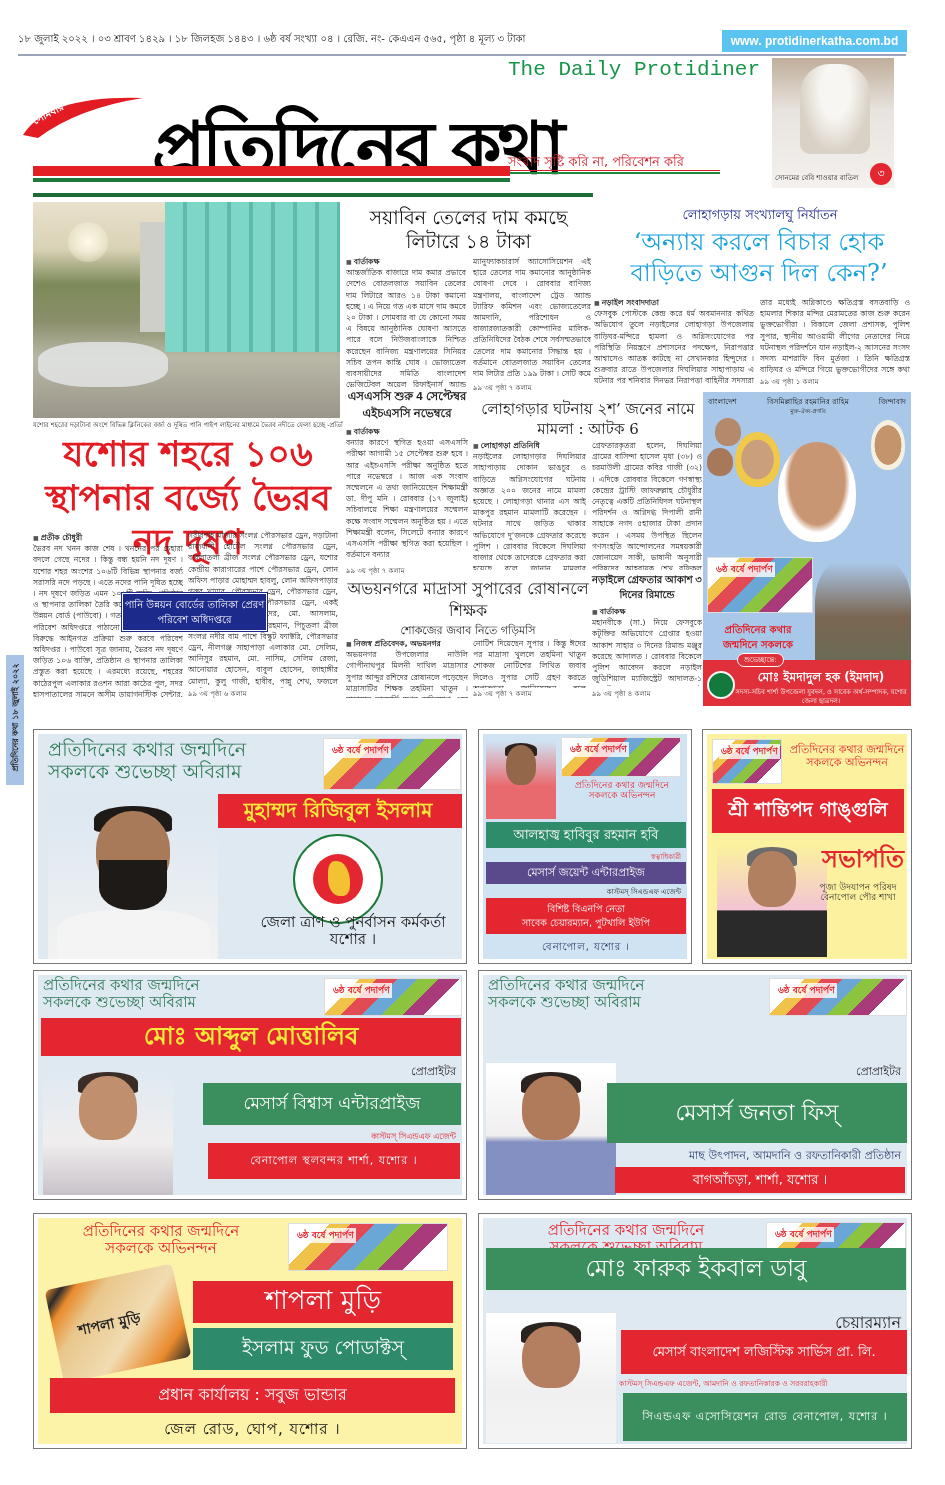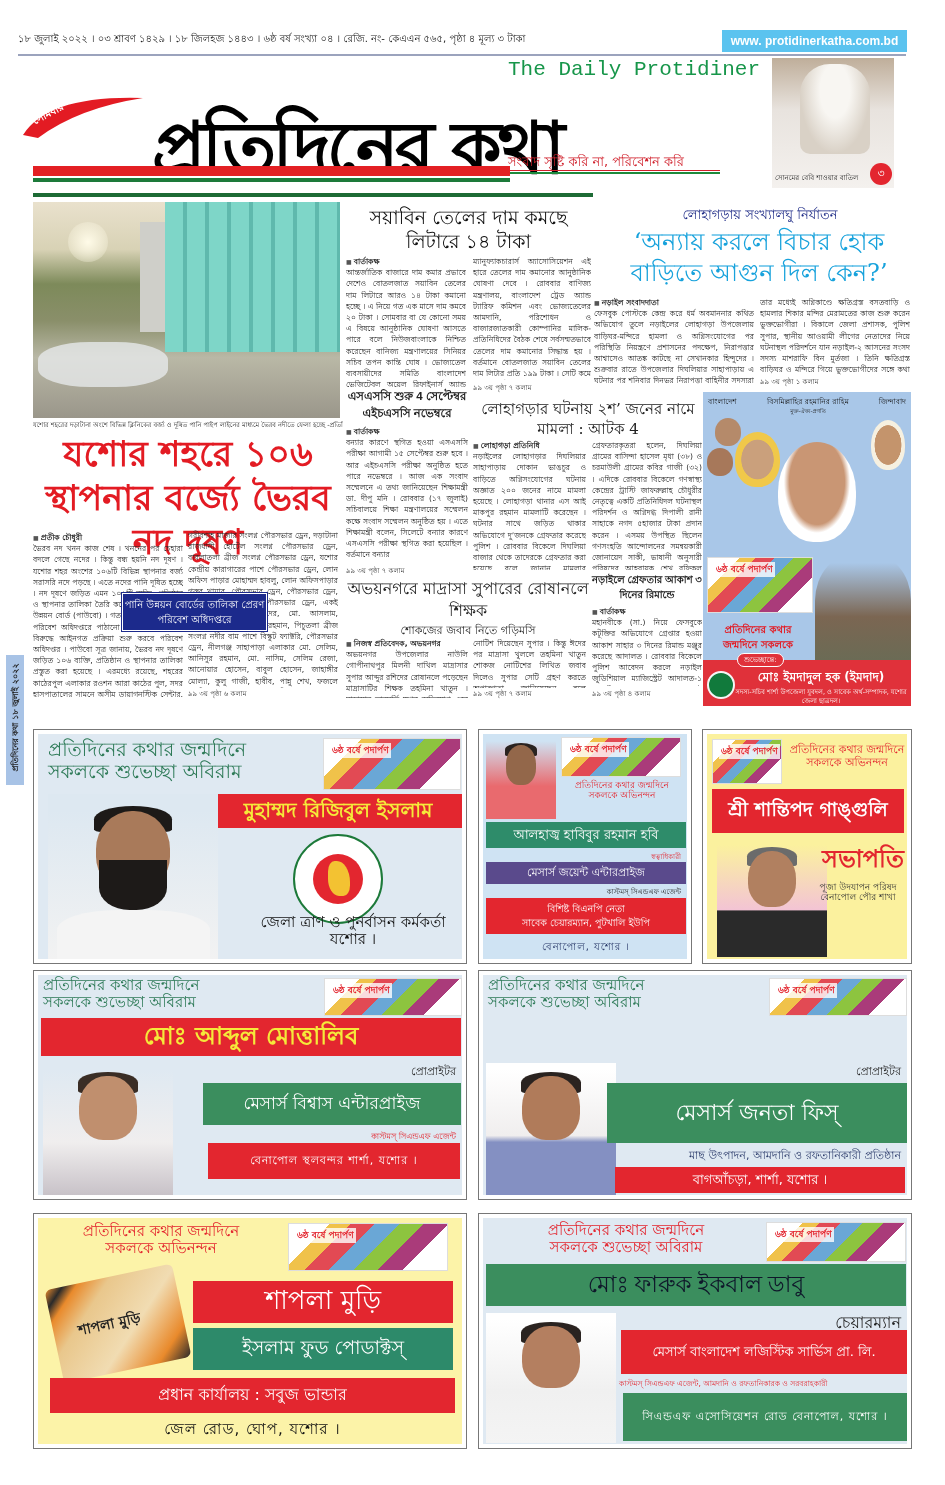--- a/index.html
+++ b/index.html
@@ -144,21 +144,21 @@
 </div>
 <div class="abs jump" style="left:473px;top:382px;">৯৯ ৩য় পৃষ্ঠা ৭ কলাম</div>
 
 <div class="abs h-ssc">এসএসসি শুরু 4 সেপ্টেম্বর এইচএসসি নভেম্বরে</div>
 <div class="abs col-text" style="left:346px;top:426px;width:122px;height:140px;">
   <div class="byline">বার্তাকক্ষ</div>
   <div>বন্যার কারণে স্থগিত হওয়া এসএসসি পরীক্ষা আগামী ১৫ সেপ্টেম্বর শুরু হবে । আর এইচএসসি পরীক্ষা অনুষ্ঠিত হতে পারে নভেম্বরে । আজ এক সংবাদ সম্মেলনে এ তথ্য জানিয়েছেন শিক্ষামন্ত্রী ডা. দীপু মনি । রোববার (১৭ জুলাই) সচিবালয়ে শিক্ষা মন্ত্রণালয়ের সম্মেলন কক্ষে সংবাদ সম্মেলন অনুষ্ঠিত হয় । এতে শিক্ষামন্ত্রী বলেন, সিলেটে বন্যার কারণে এসএসসি পরীক্ষা স্থগিত করা হয়েছিল । বর্তমানে বন্যার</div>
 </div>
 <div class="abs jump" style="left:346px;top:565px;">৯৯ ৩য় পৃষ্ঠা ৭ কলাম</div>
 
-<div class="abs h-lohagara2">লোহাগড়ার ঘটনায় ২শ’ জনের নামে মামলা : আটক 4</div>
+<div class="abs h-lohagara2">লোহাগড়ার ঘটনায় ২শ’ জনের নামে মামলা : আটক 6</div>
 <div class="abs col-text" style="left:473px;top:440px;width:113px;height:130px;">
   <div class="byline">লোহাগড়া প্রতিনিধি</div>
   <div>নড়াইলের লোহাগড়ার দিঘলিয়ার সাহাপাড়ায় দোকান ভাঙচুর ও বাড়িতে অগ্নিসংযোগের ঘটনায় অজ্ঞাত ২০০ জনের নামে মামলা হয়েছে । লোহাগড়া থানার এস আই মাকপুর রহমান মামলাটি করেছেন । ঘটনার সাথে জড়িত থাকার অভিযোগে দু’জনকে গ্রেফতার করেছে পুলিশ । রোববার বিকেলে দিঘলিয়া বাজার থেকে তাদেরকে গ্রেফতার করা হয়েছে বলে জানান মামলার তদন্তকারী কর্মকর্তা এসআই মিজানুর রহমান ।</div>
 </div>
 <div class="abs col-text" style="left:592px;top:440px;width:110px;height:130px;">
   <div>গ্রেফতারকৃতরা হলেন, দিঘলিয়া গ্রামের বাসিন্দা হাসেল মৃধা (৩৮) ও চরমাউলী গ্রামের কবির গাজী (৩২) । এদিকে রোববার বিকেলে গণস্বাস্থ্য কেন্দ্রের ট্রাস্টি জাফরুল্লাহ চৌধুরীর নেতৃত্বে একটি প্রতিনিধিদল ঘটনাস্থল পরিদর্শন ও অগ্নিদগ্ধ দিপালী রানী সাহাকে নগদ ৫হাজার টাকা প্রদান করেন । এসময় উপস্থিত ছিলেন গণসংহতি আন্দোলনের সমন্বয়কারী জোনায়েদ সাকী, ভাষানী অনুসারী পরিষদের আহবায়ক শেখ রফিকুল ইসলাম বাবলু, বীরমুক্তিযোদ্ধা ইসতিয়াক আজিজ উলফাত প্রমুখ ।</div>
 </div>
 
 <div class="abs h-arrest">নড়াইলে গ্রেফতার আকাশ ৩ দিনের রিমান্ডে</div>
 <div class="abs col-text" style="left:592px;top:606px;width:110px;height:80px;">
@@ -348,21 +348,21 @@
 
 <div class="ad" style="left:478px;top:1213px;width:434px;height:236px;">
   <div class="ad-inner" style="background:#dfe9f2;">
     <div class="greet" style="left:8px;top:4px;width:270px;text-align:center;font-size:15px;color:#e3262f;">
       <div>প্রতিদিনের কথার জন্মদিনে</div>
         <div>সকলকে শুভেচ্ছা অবিরাম</div>
     </div>
     <div class="ad-anniv-logo" style="left:283px;top:4px;width:140px;height:40px;">
         <span>৬ষ্ঠ বর্ষে পদার্পণ</span>
       </div>
-    <div class="band" style="left:3px;top:46px;width:420px;height:42px;background:#3b8e5e;color:#0f172a;font-size:23px;font-family:Liberation Serif, serif;">মোঃ ফারুক ইকবাল ডাবু</div>
+    <div class="band" style="left:3px;top:30px;width:420px;height:42px;background:#3b8e5e;color:#ffffff;font-size:23px;">মোঃ ফারুক ইকবাল ডাবু</div>
     <div class="photo" style="left:3px;top:95px;width:130px;height:130px;background:linear-gradient(180deg,#fff 0%,#fff 5%,#f0f0f0 60%,#f4f4f4 100%);">
       <div class="hair"></div>
         <div class="head" style="background:#b47f60;"></div>
     </div>
     <div class="small-note" style="right:6px;top:92px;font-size:16px;">চেয়ারম্যান</div>
     <div class="band" style="left:138px;top:112px;width:286px;height:44px;background:#e3262f;color:#fff;font-size:13px;">মেসার্স বাংলাদেশ লজিস্টিক সার্ভিস প্রা. লি.</div>
     <div class="small-note" style="left:136px;top:160px;width:290px;color:#e3262f;font-size:7.5px;white-space:nowrap;">কাস্টমস্ সিএন্ডএফ এজেন্ট, আমদানি ও রফতানিকারক ও সরবরাহকারী</div>
     <div class="band" style="left:140px;top:175px;width:284px;height:48px;background:#3b8e5e;color:#fff;font-size:11px;letter-spacing:1px;">সিএন্ডএফ এসোসিয়েশন রোড বেনাপোল, যশোর ।</div>
   </div>
 </div>

